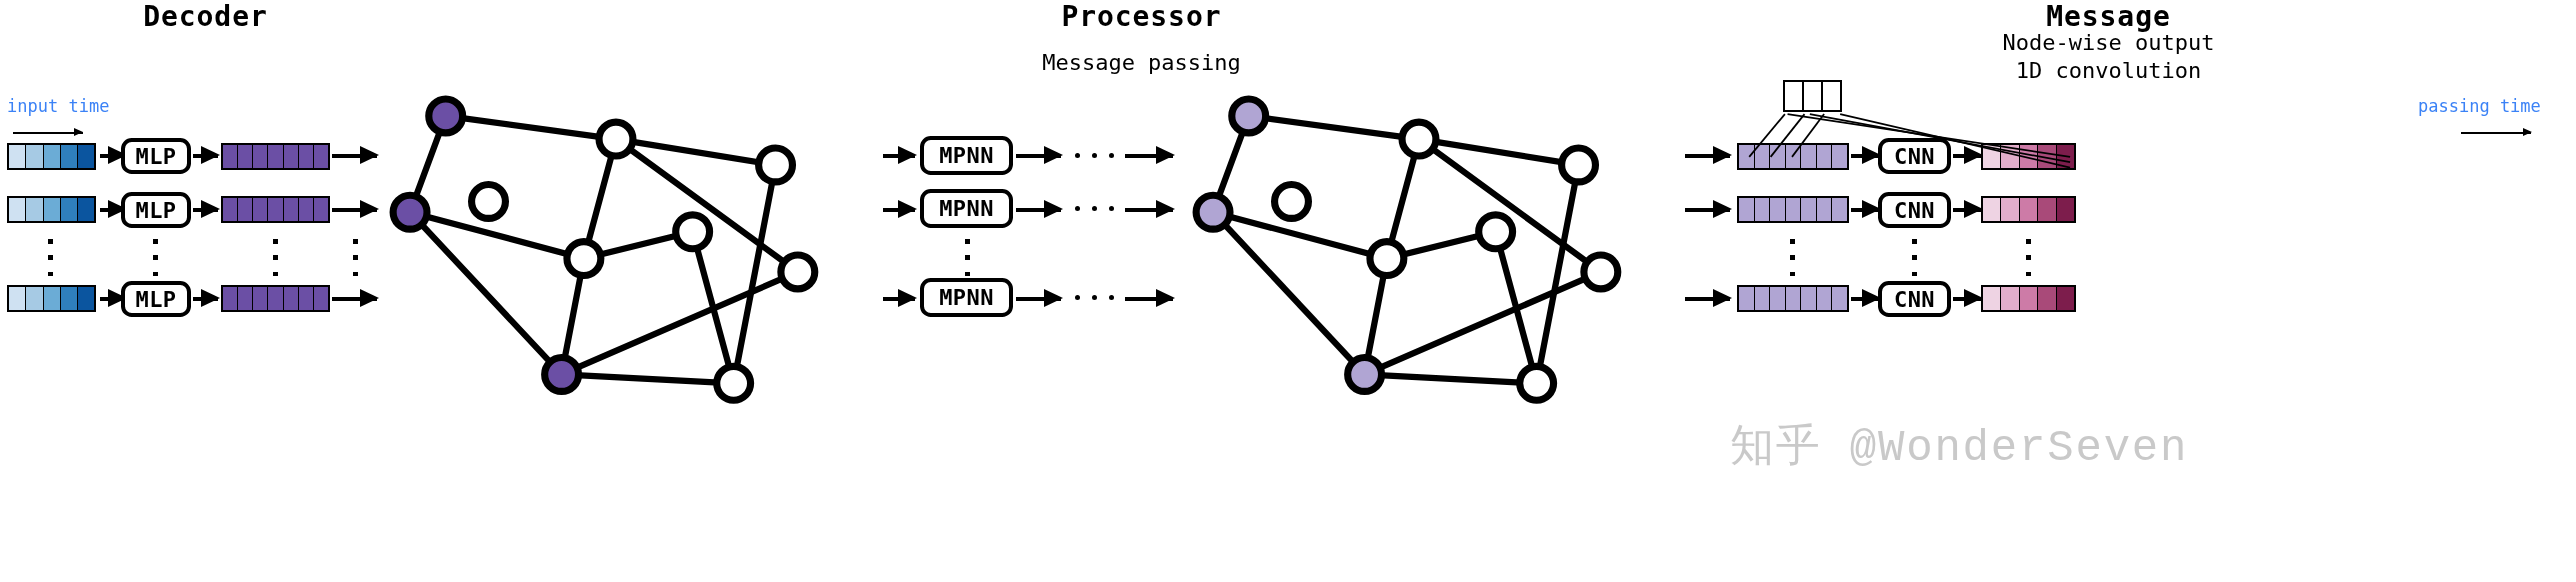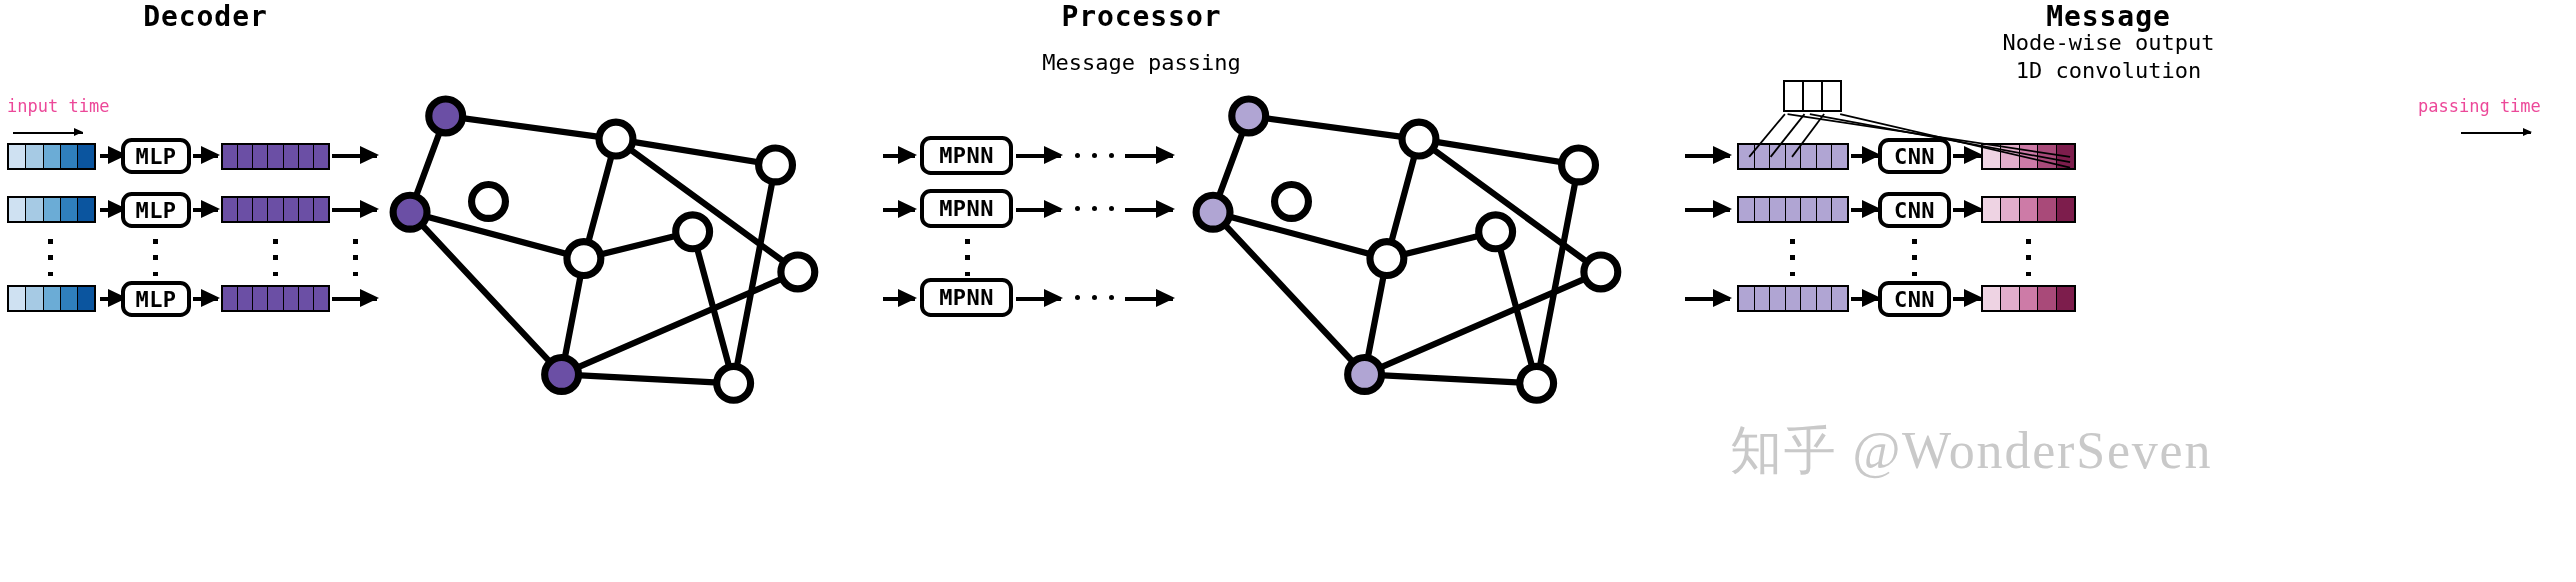--- a/index.html
+++ b/index.html
@@ -18,21 +18,21 @@
     font-weight:bold; font-size:28px; color:#000;
     letter-spacing:0.9px; white-space:nowrap;
   }
   .sec-sub {
     position:absolute; text-align:center;
     font-size:22px; color:#000; line-height:1.28;
     white-space:nowrap;
   }
 
   
-  .time-label { position:absolute; font-size:17px; color:#ec4899; white-space:nowrap; }
+  .time-label { position:absolute; font-size:17px; color:#3b82f6; white-space:nowrap; }
 
   
   .time-arrow { position:absolute; height:1.8px; background:#000; }
   .time-arrow:after{
     content:""; position:absolute; right:-0.9px; top:-3.6px;
     border-left:9.8px solid #000;
     border-top:4.5px solid transparent;
     border-bottom:4.5px solid transparent;
   }
 
@@ -74,22 +74,22 @@
   .graph svg { display:block; overflow:visible; }
 
   
   .kernel { position:absolute; display:flex; border:2.7px solid #000; background:#fff; }
   .kernel .kcell { flex:1 1 auto; height:100%; }
   .kernel .kcell + .kcell { border-left:2.7px solid #000; }
   .fanlines { position:absolute; pointer-events:none; }
 
   
   .watermark{
-    position:absolute; font-size:52px; color:#c9c9c9;
-    font-family:Liberation Serif, serif; white-space:nowrap;
+    position:absolute; font-size:44px; color:#c9c9c9;
+    font-family:Liberation Mono, monospace; white-space:nowrap;
     letter-spacing:1.8px; font-weight:500;
   }
 </style>
 </head>
 <body>
 
 <div class="stage">
 
   <div class="sec-title" style="left:36px;top:0;width:339px;">Decoder</div>
   <div class="sec-sub" style="left:36px;top:28.5px;width:339px;">

